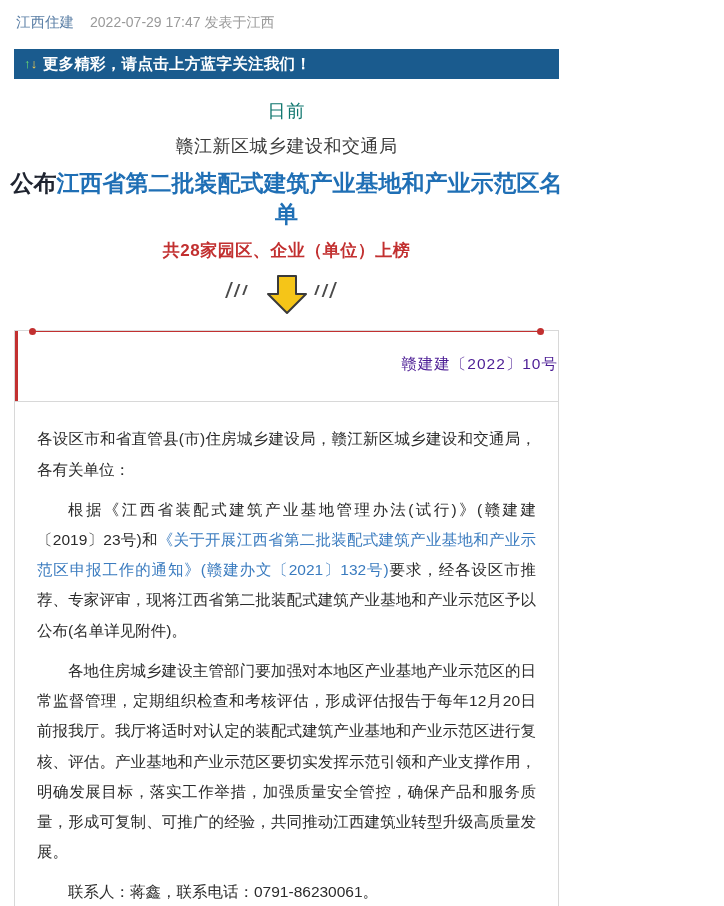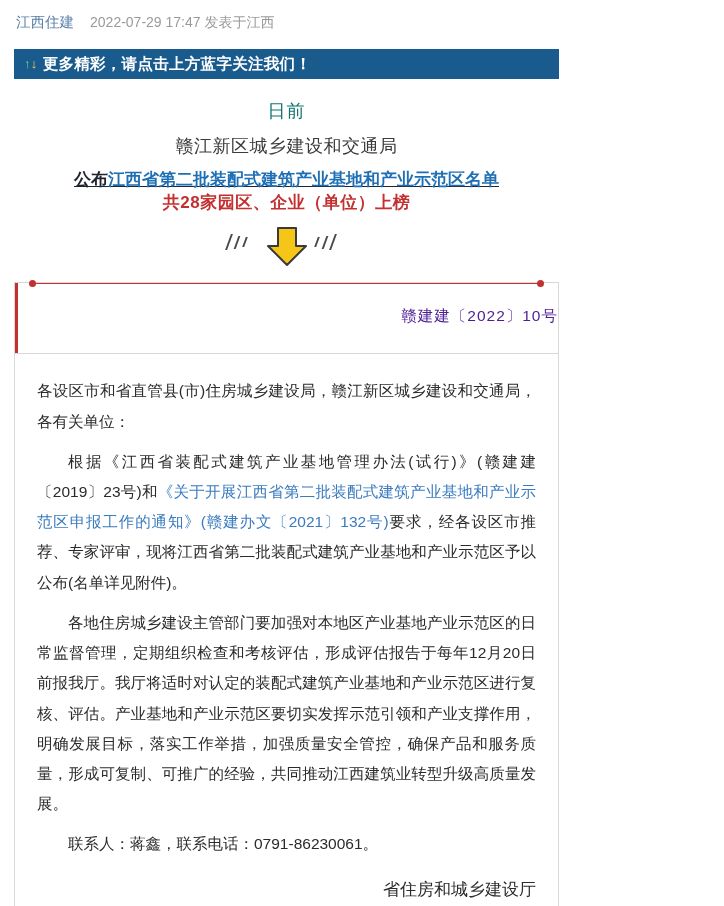--- a/index.html
+++ b/index.html
@@ -73,25 +73,24 @@
     margin-bottom: 11px;
     letter-spacing: 1px;
   }
   .headblock .l2 {
     font-size: 18px;
     color: #3b3b3b;
     margin-bottom: 10px;
     letter-spacing: 0.5px;
   }
   .headblock .l3 {
-    font-size: 17px;
+    font-size: 23px;
     font-weight: bold;
     color: #1f2430;
-    margin-bottom: 0;
-    text-decoration: underline;
+    margin-bottom: 9px;
   }
   .headblock .l3 .hl {
     color: #1f6fb5;
   }
   .headblock .l4 {
     font-size: 17px;
     font-weight: bold;
     color: #c23030;
     letter-spacing: 0.5px;
     text-align: center;

